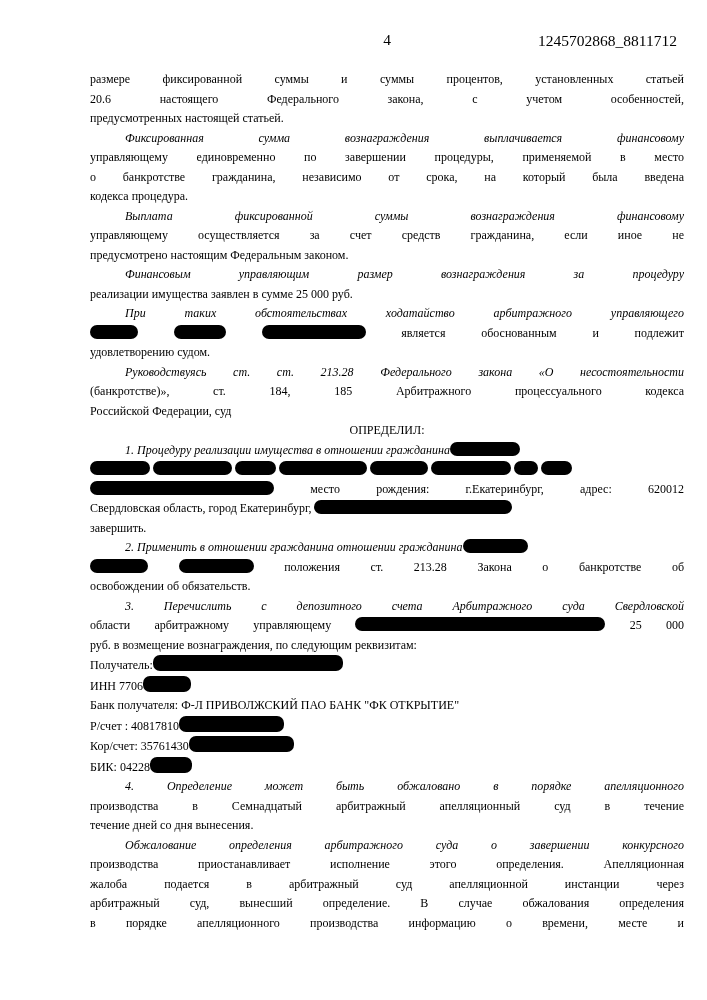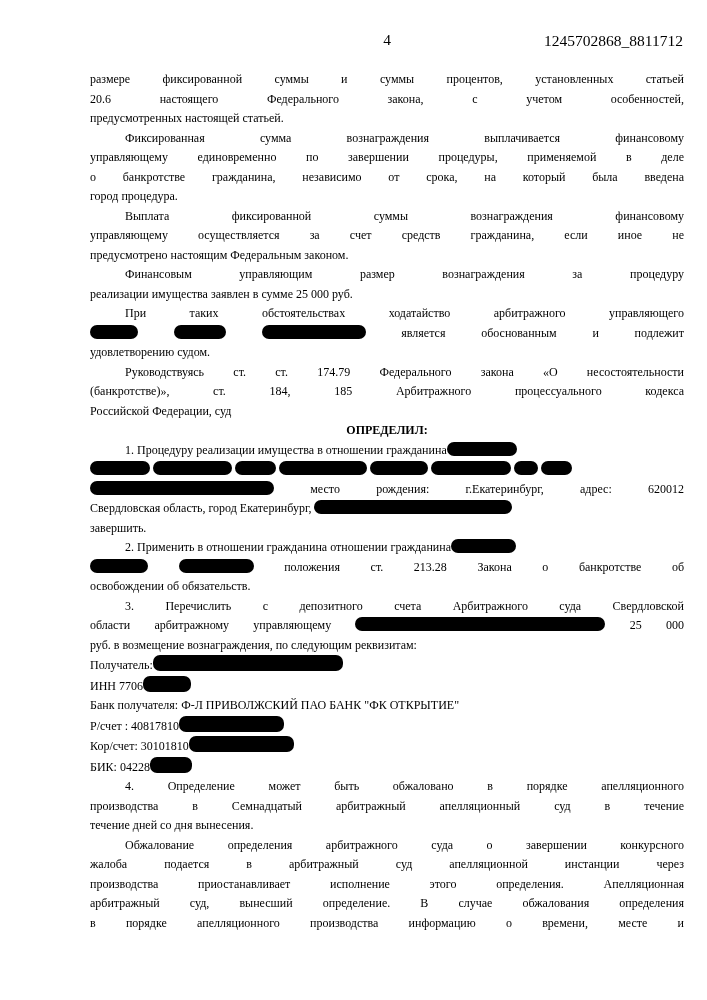--- a/index.html
+++ b/index.html
@@ -26,48 +26,49 @@
   }
   .page-num {
     position: absolute;
     left: 90px;
     width: 594px;
     text-align: center;
     top: 0;
   }
   .doc-id {
     position: absolute;
-    right: 24px;
+    right: 30px;
     top: 1px;
   }
   .body {
     position: absolute;
     top: 70px;
     left: 90px;
     width: 594px;
   }
   .line {
     font-size: 12px;
     line-height: 19.5px;
     text-align: justify;
     text-align-last: left;
     white-space: normal;
   }
   .line.just {
     text-align-last: justify;
   }
   .line.indent {
     text-indent: 35px;
+    font-style: italic;
   }
   .line.center {
     text-align: center;
     text-align-last: center;
   }
   .line.bold {
-    font-weight: bold;
+    font-weight: normal;
   }
   .redact {
     display: inline-block;
     background: #000000;
     height: 14px;
     border-radius: 7px;
     vertical-align: -2px;
   }
 </style>
 </head>
@@ -76,54 +77,54 @@
 <div class="page">
   <div class="header">
     <span class="page-num">4</span>
     <span class="doc-id">1245702868_8811712</span>
   </div>
   <div class="body" id="doc-body">
       <div class="line just"><span>размере фиксированной суммы и суммы процентов, установленных статьей</span></div>
       <div class="line just"><span>20.6 настоящего Федерального закона, с учетом особенностей,</span></div>
       <div class="line"><span>предусмотренных настоящей статьей.</span></div>
       <div class="line indent just"><span>Фиксированная сумма вознаграждения выплачивается финансовому</span></div>
-      <div class="line just"><span>управляющему единовременно по завершении процедуры, применяемой в деле</span></div>
+      <div class="line just"><span>управляющему единовременно по завершении процедуры, применяемой в место</span></div>
       <div class="line just"><span>о банкротстве гражданина, независимо от срока, на который была введена</span></div>
-      <div class="line"><span>город процедура.</span></div>
+      <div class="line"><span>кодекса процедура.</span></div>
       <div class="line indent just"><span>Выплата фиксированной суммы вознаграждения финансовому</span></div>
       <div class="line just"><span>управляющему осуществляется за счет средств гражданина, если иное не</span></div>
       <div class="line"><span>предусмотрено настоящим Федеральным законом.</span></div>
       <div class="line indent just"><span>Финансовым управляющим размер вознаграждения за процедуру</span></div>
       <div class="line"><span>реализации имущества заявлен в сумме 25 000 руб.</span></div>
       <div class="line indent just"><span>При таких обстоятельствах ходатайство арбитражного управляющего</span></div>
       <div class="line just"><span class="redact" style="width: 48px;"></span> <span class="redact" style="width: 52px;"></span> <span class="redact" style="width: 104px;"></span> <span>является обоснованным и подлежит</span></div>
       <div class="line"><span>удовлетворению судом.</span></div>
-      <div class="line indent just"><span>Руководствуясь ст. ст. 174.79  Федерального закона «О несостоятельности</span></div>
+      <div class="line indent just"><span>Руководствуясь ст. ст. 213.28  Федерального закона «О несостоятельности</span></div>
       <div class="line just"><span>(банкротстве)», ст. 184, 185 Арбитражного процессуального кодекса</span></div>
       <div class="line"><span>Российской Федерации, суд</span></div>
       <div class="line center bold"><span>ОПРЕДЕЛИЛ:</span></div>
       <div class="line indent"><span>1. Процедуру реализации имущества  в отношении гражданина</span><span class="redact" style="width: 70px;"></span></div>
       <div class="line"><span class="redact" style="width: 60px;"></span> <span class="redact" style="width: 79px;"></span> <span class="redact" style="width: 41px;"></span> <span class="redact" style="width: 88px;"></span> <span class="redact" style="width: 58px;"></span> <span class="redact" style="width: 80px;"></span> <span class="redact" style="width: 24px;"></span> <span class="redact" style="width: 31px;"></span></div>
       <div class="line just"><span class="redact" style="width: 184px;"></span> <span>место рождения: г.Екатеринбург, адрес: 620012</span></div>
       <div class="line"><span>Свердловская область, город Екатеринбург,</span> <span class="redact" style="width: 198px;"></span></div>
       <div class="line"><span>завершить.</span></div>
       <div class="line indent"><span>2. Применить в отношении гражданина отношении гражданина</span><span class="redact" style="width: 65px;"></span></div>
       <div class="line just"><span class="redact" style="width: 58px;"></span> <span class="redact" style="width: 75px;"></span> <span>положения ст. 213.28 Закона о банкротстве об</span></div>
       <div class="line"><span>освобождении об обязательств.</span></div>
       <div class="line indent just"><span>3. Перечислить с депозитного счета Арбитражного суда Свердловской</span></div>
       <div class="line just"><span>области арбитражному управляющему</span> <span class="redact" style="width: 250px;"></span> <span>25 000</span></div>
       <div class="line"><span>руб. в возмещение вознаграждения, по следующим реквизитам:</span></div>
       <div class="line"><span>Получатель:</span><span class="redact" style="width: 190px; height: 16px;"></span></div>
       <div class="line"><span>ИНН 7706</span><span class="redact" style="width: 48px; height: 16px;"></span></div>
       <div class="line"><span>Банк получателя: Ф-Л ПРИВОЛЖСКИЙ ПАО БАНК "ФК ОТКРЫТИЕ"</span></div>
       <div class="line"><span>Р/счет : 40817810</span><span class="redact" style="width: 105px; height: 16px;"></span></div>
-      <div class="line"><span>Кор/счет: 30101810</span><span class="redact" style="width: 105px; height: 16px;"></span></div>
+      <div class="line"><span>Кор/счет: 35761430</span><span class="redact" style="width: 105px; height: 16px;"></span></div>
       <div class="line"><span>БИК: 04228</span><span class="redact" style="width: 42px; height: 16px;"></span></div>
       <div class="line indent just"><span>4. Определение может быть обжаловано в порядке апелляционного</span></div>
       <div class="line just"><span>производства в Семнадцатый арбитражный апелляционный суд в течение</span></div>
       <div class="line"><span>течение  дней со дня вынесения.</span></div>
       <div class="line indent just"><span>Обжалование определения арбитражного суда о завершении конкурсного</span></div>
+      <div class="line just"><span>производства приостанавливает исполнение этого определения. Апелляционная</span></div>
       <div class="line just"><span>жалоба подается в арбитражный суд апелляционной инстанции через</span></div>
-      <div class="line just"><span>производства приостанавливает исполнение этого определения. Апелляционная</span></div>
       <div class="line just"><span>арбитражный суд, вынесший определение. В случае обжалования определения</span></div>
       <div class="line just"><span>в порядке апелляционного производства информацию о времени, месте и</span></div>
     </div>
 </div>
 
 </body></html>

